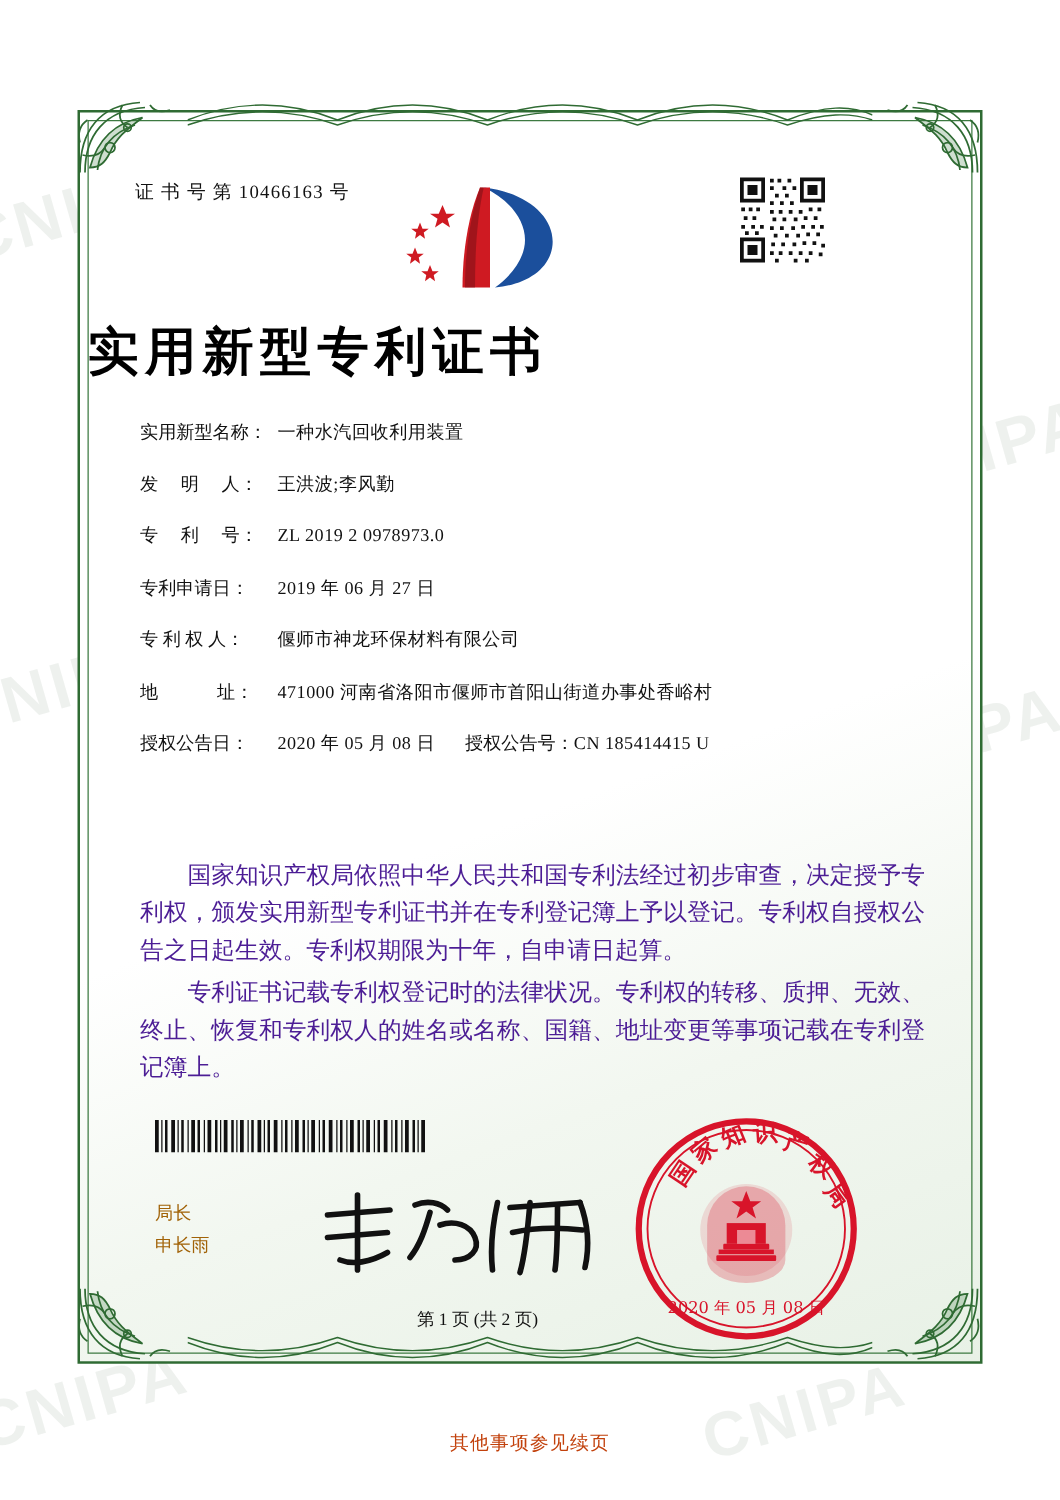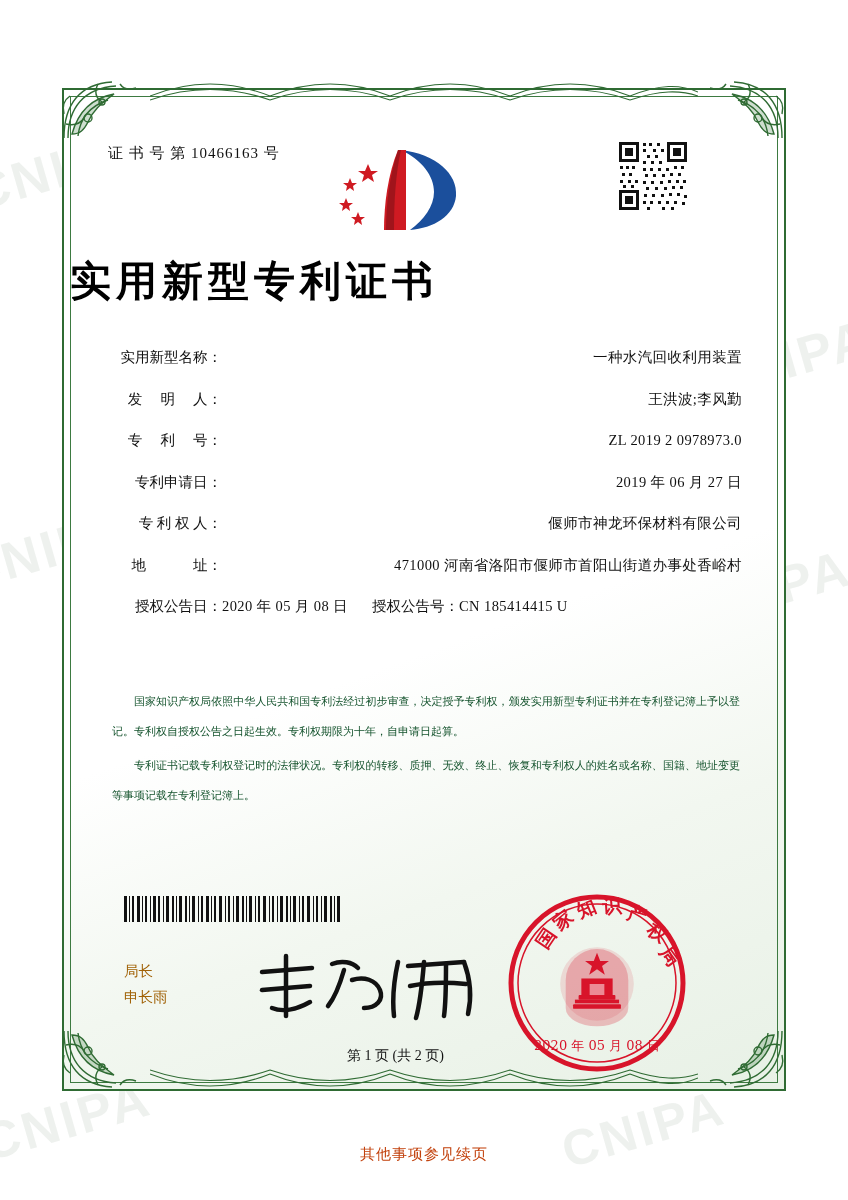--- a/index.html
+++ b/index.html
@@ -79,21 +79,20 @@
   .edge-bot   { left: 150px; top: 1068px; width: 548px; height: 26px; transform: scaleY(-1); }
 
   
   .content {
     position: absolute;
     left: 70px;
     top: 96px;
     width: 624px;
     height: 987px;
     z-index: 5;
-    padding-left: 27px;
   }
 
   .cert-no {
     position: absolute;
     left: 38px;
     top: 48px;
     font-size: 15px;
     color: #111;
     letter-spacing: 1px;
   }
@@ -126,23 +125,22 @@
     font-size: 41px;
     font-weight: 700;
     letter-spacing: 5px;
     color: #000;
     font-family: "DejaVu Serif", "Liberation Serif", serif;
   }
 
   .fields {
     position: absolute;
     left: 42px;
-    top: 252px;
+    top: 240px;
     width: 630px;
-    text-align: right;
   }
   .field-row {
     display: flex;
     align-items: baseline;
     margin-bottom: 22.5px;
     font-size: 14.5px;
     color: #111;
   }
   .field-label {
     width: 110px;
@@ -162,23 +160,23 @@
   }
   .field-extra-value {
     letter-spacing: 0.4px;
   }
 
   .paragraphs {
     position: absolute;
     left: 42px;
     top: 590px;
     width: 628px;
-    font-size: 11px;
+    font-size: 19px;
     line-height: 30px;
-    color: #14532d;
+    color: #4c1d95;
     text-align: justify;
   }
   .paragraphs p {
     margin: 0 0 4px 0;
     text-indent: 2em;
   }
 
   .barcode {
     position: absolute;
     left: 54px;

